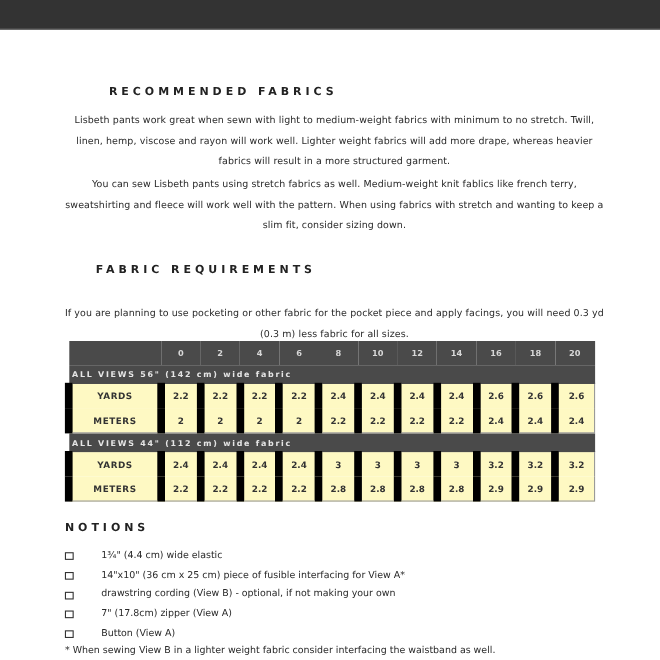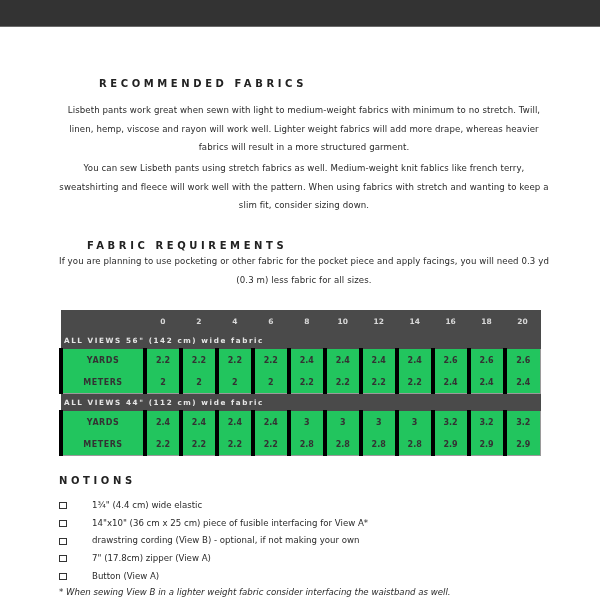--- a/index.html
+++ b/index.html
@@ -78,23 +78,23 @@
       padding-left: 3px;
       font-size: 7.2px;
       letter-spacing: 1.6px;
       white-space: nowrap;
       border-bottom: 1px solid #4a4a4a;
     }
     .fabric-table .data-row td {
       height: 22px;
       color: #333;
       font-size: 8px;
-      border-left: 4px solid #000000;
+      border-left: 7px solid #000000;
       border-right: 1px solid #9a9a9a;
-      background: #22c55e;
+      background: #fef9c3;
     }
     .fabric-table .data-row td.rowlabel {
       font-size: 8px;
       letter-spacing: 0.5px;
       color: #333;
     }
     .fabric-table tbody.group {
       border-bottom: 1px solid #9a9a9a;
     }
     .fabric-table col.c-label { width: 84px; }
@@ -122,40 +122,39 @@
       border: 1.2px solid #333;
       margin-right: 25px;
       margin-left: 0px;
       flex: 0 0 auto;
     }
     .footnote {
       position: absolute;
       left: 0;
       top: 587px;
       font-size: 8.6px;
-      font-style: italic;
       color: #2a2a2a;
       white-space: nowrap;
     }
   </style>
 </head>
 <body>
 
 <div class="topbar"></div>
 
 <div class="content">
 
   <div class="heading" style="top:78px;padding-left:40px;">RECOMMENDED FABRICS</div>
 
   <div class="para" style="top:101px;">Lisbeth pants work great when sewn with light to medium-weight fabrics with minimum to no stretch. Twill, linen, hemp, viscose and rayon will work well. Lighter weight fabrics will add more drape, whereas heavier fabrics will result in a more structured garment.</div>
   <div class="para" style="top:159px;">You can sew Lisbeth pants using stretch fabrics as well. Medium-weight knit fablics like french terry, sweatshirting and fleece will work well with the pattern. When using fabrics with stretch and wanting to keep a slim fit, consider sizing down.</div>
 
   <div class="heading" style="top:240px;padding-left:28px;">FABRIC REQUIREMENTS</div>
 
-  <div class="para" style="top:252px;">If you are planning to use pocketing or other fabric for the pocket piece and apply facings, you will need 0.3 yd (0.3 m) less fabric for all sizes.</div>
+  <div class="para" style="top:276px;">If you are planning to use pocketing or other fabric for the pocket piece and apply facings, you will need 0.3 yd (0.3 m) less fabric for all sizes.</div>
 
   <table class="fabric-table">
     <colgroup>
       <col class="c-label">
       <col>
         <col>
         <col>
         <col>
         <col>
         <col>

